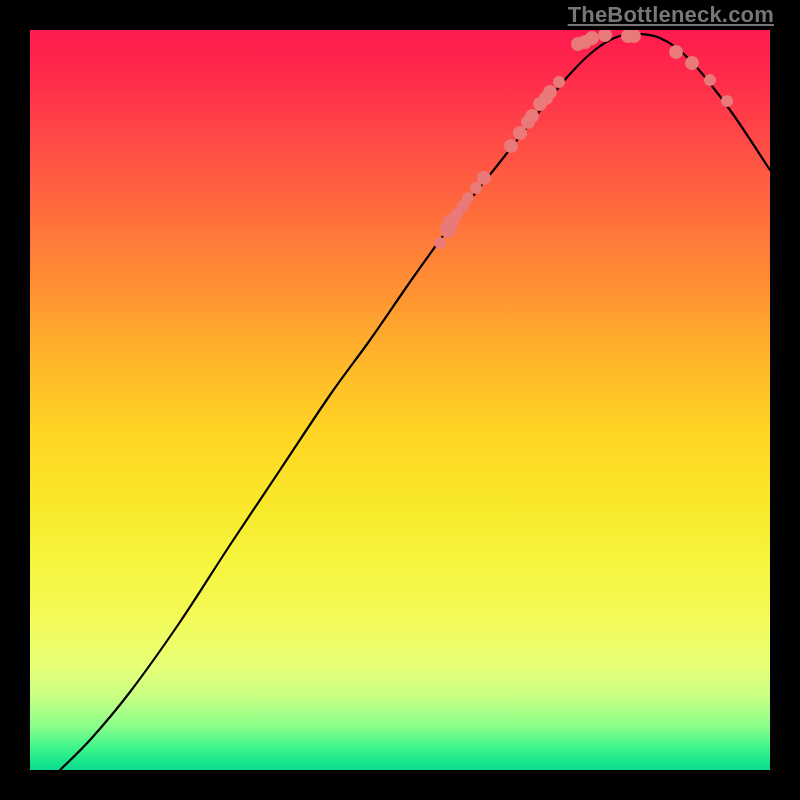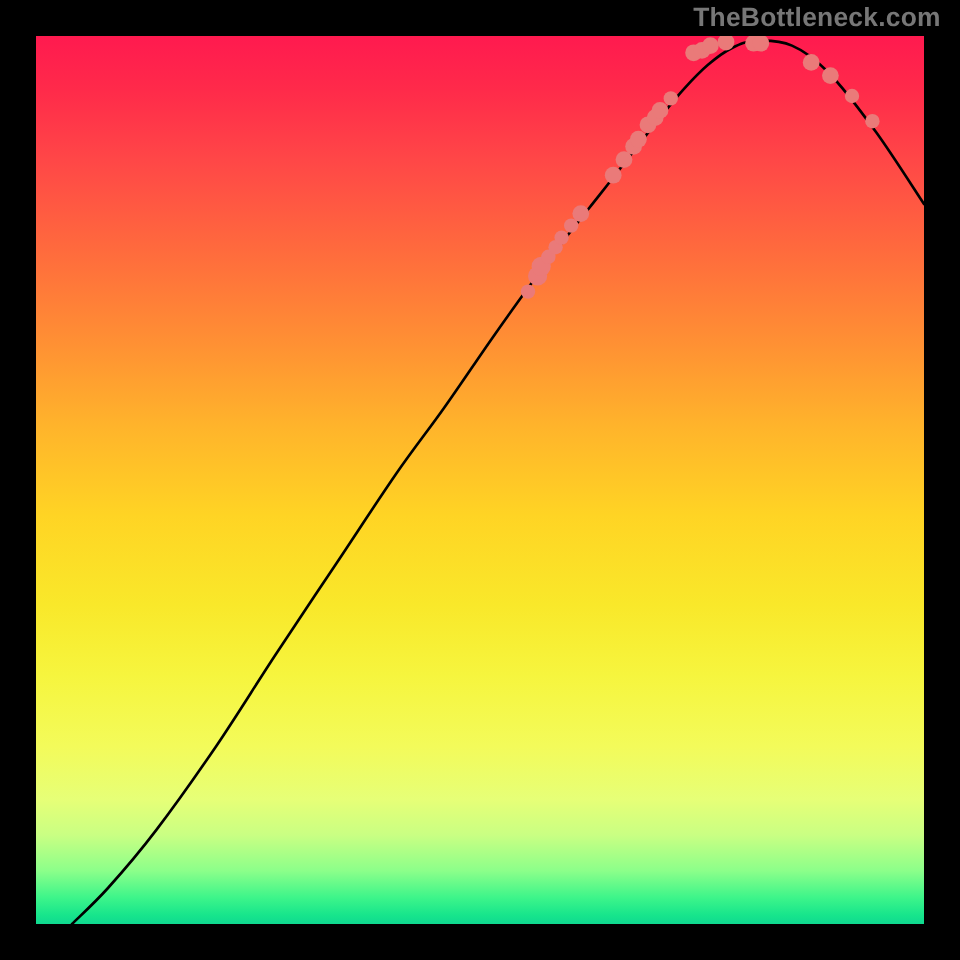--- a/index.html
+++ b/index.html
@@ -13,26 +13,27 @@
   }
   .frame {
     position: relative;
     width: 800px;
     height: 800px;
     background: #000;
   }
   .watermark {
     position: absolute;
     top: 2px;
-    right: 16px;
+    right: 26px;
     color: #777;
     font-size: 22px;
     font-weight: 600;
     letter-spacing: 0.2px;
     z-index: 30;
+    text-decoration: underline;
   }
   .plot {
     position: absolute;
     left: 30px;
     top: 30px;
     width: 740px;
     height: 740px;
     overflow: hidden;
   }
   .gradient {

